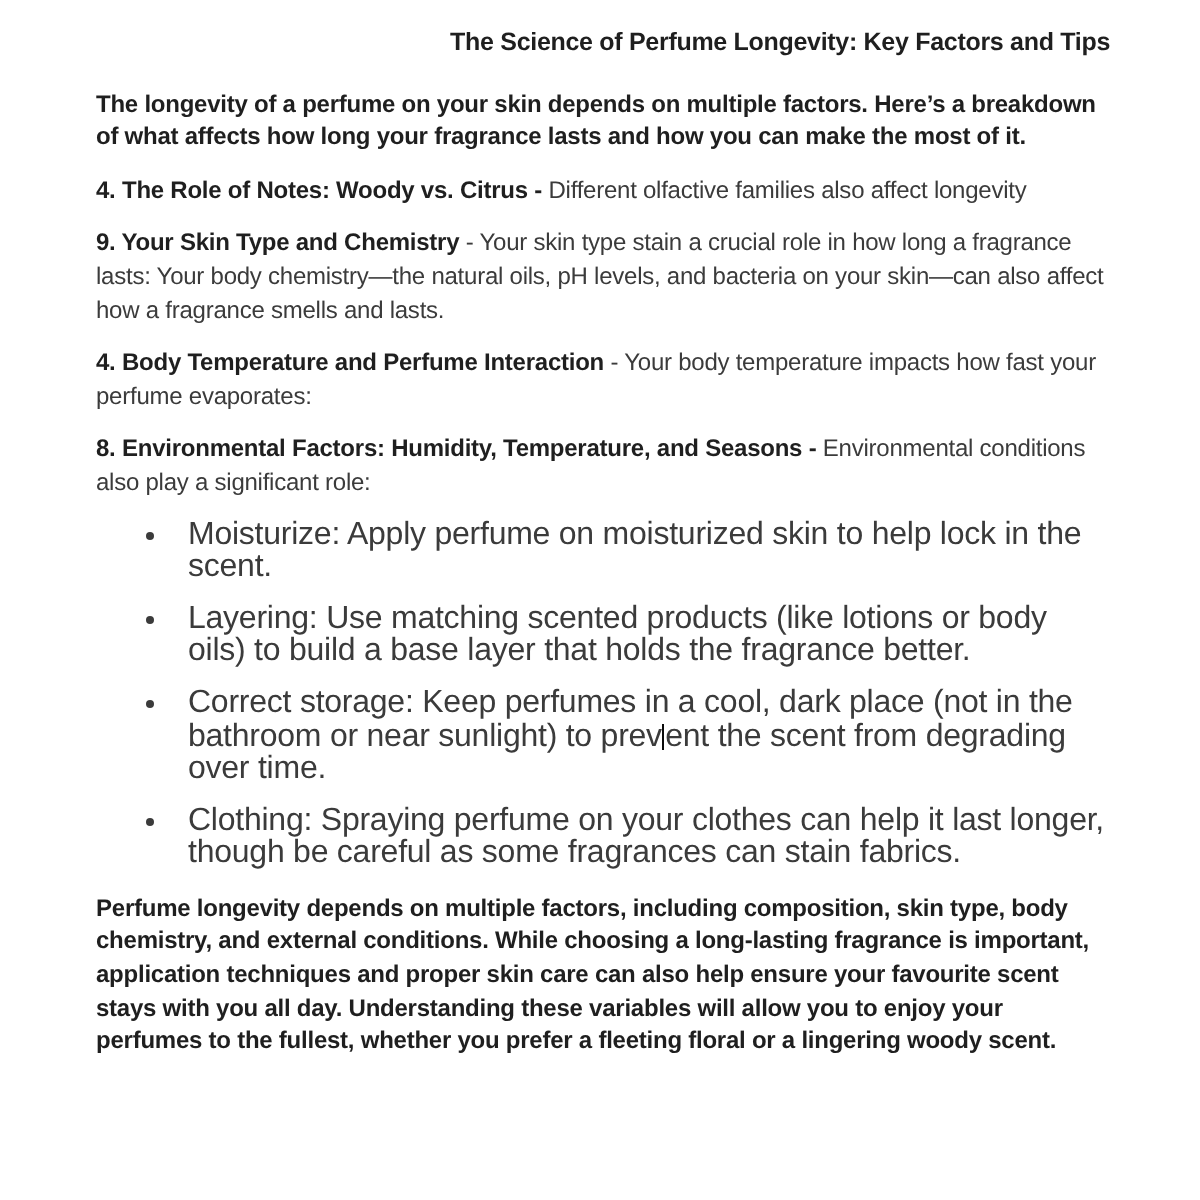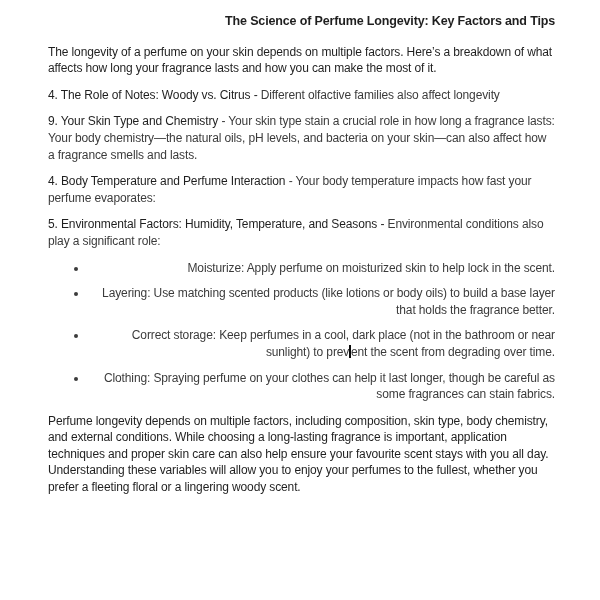--- a/index.html
+++ b/index.html
@@ -10,27 +10,27 @@
   }
   .page{padding:13px 45px 0 48px;}
   .doc-title{
     font-size:12.5px;font-weight:700;color:#1f1f1f;
     text-align:right;margin:0 0 14px 0;letter-spacing:-0.15px;
   }
   p{
     font-size:12px;line-height:16.6px;margin:0 0 10px 0;
     letter-spacing:-0.12px;
   }
-  .bold, .b{font-weight:400;color:#1f1f1f;}
+  .bold, .b{font-weight:700;color:#1f1f1f;}
   ul.tips{
     list-style:disc;margin:3px 0 10px 0;padding-left:40px;
   }
   ul.tips li{
-    font-size:12px;line-height:16.6px;letter-spacing:-0.12px;
-    margin-bottom:9px;padding-left:6px;color:#3b3b3b;text-align:right;
+    font-size:16px;line-height:16.6px;letter-spacing:-0.12px;
+    margin-bottom:9px;padding-left:6px;color:#3b3b3b;
   }
   .caret{
     display:inline-block;width:1.3px;height:13px;
     background:#0a0a0a;vertical-align:-2px;margin:0 0.2px;
   }
 </style>
 </head>
 <body>
 
 <div class="page">
@@ -47,21 +47,21 @@
   <p>
     <span class="b">9. Your Skin Type and Chemistry</span><span> - Your skin type stain a crucial role in how long a fragrance lasts: Your body chemistry—the natural oils, pH levels, and bacteria on your skin—can also affect how a fragrance smells and lasts.</span>
   </p>
 
   <p>
     <span class="b">4. Body Temperature and Perfume Interaction</span><span> - Your body temperature impacts how fast your perfume evaporates:</span>
   </p>
 
 
   <p>
-    <span class="b">5. Environmental Factors: Humidity, Temperature, and Seasons -</span><span> Environmental conditions also play a significant role:</span>
+    <span class="b">8. Environmental Factors: Humidity, Temperature, and Seasons -</span><span> Environmental conditions also play a significant role:</span>
   </p>
 
 
   <ul class="tips">
     <li>
       <span>Moisturize: Apply perfume on moisturized skin to help lock in the scent.</span>
     </li>
     <li>
       <span>Layering: Use matching scented products (like lotions or body oils) to build a base layer that holds the fragrance better.</span>
     </li>

